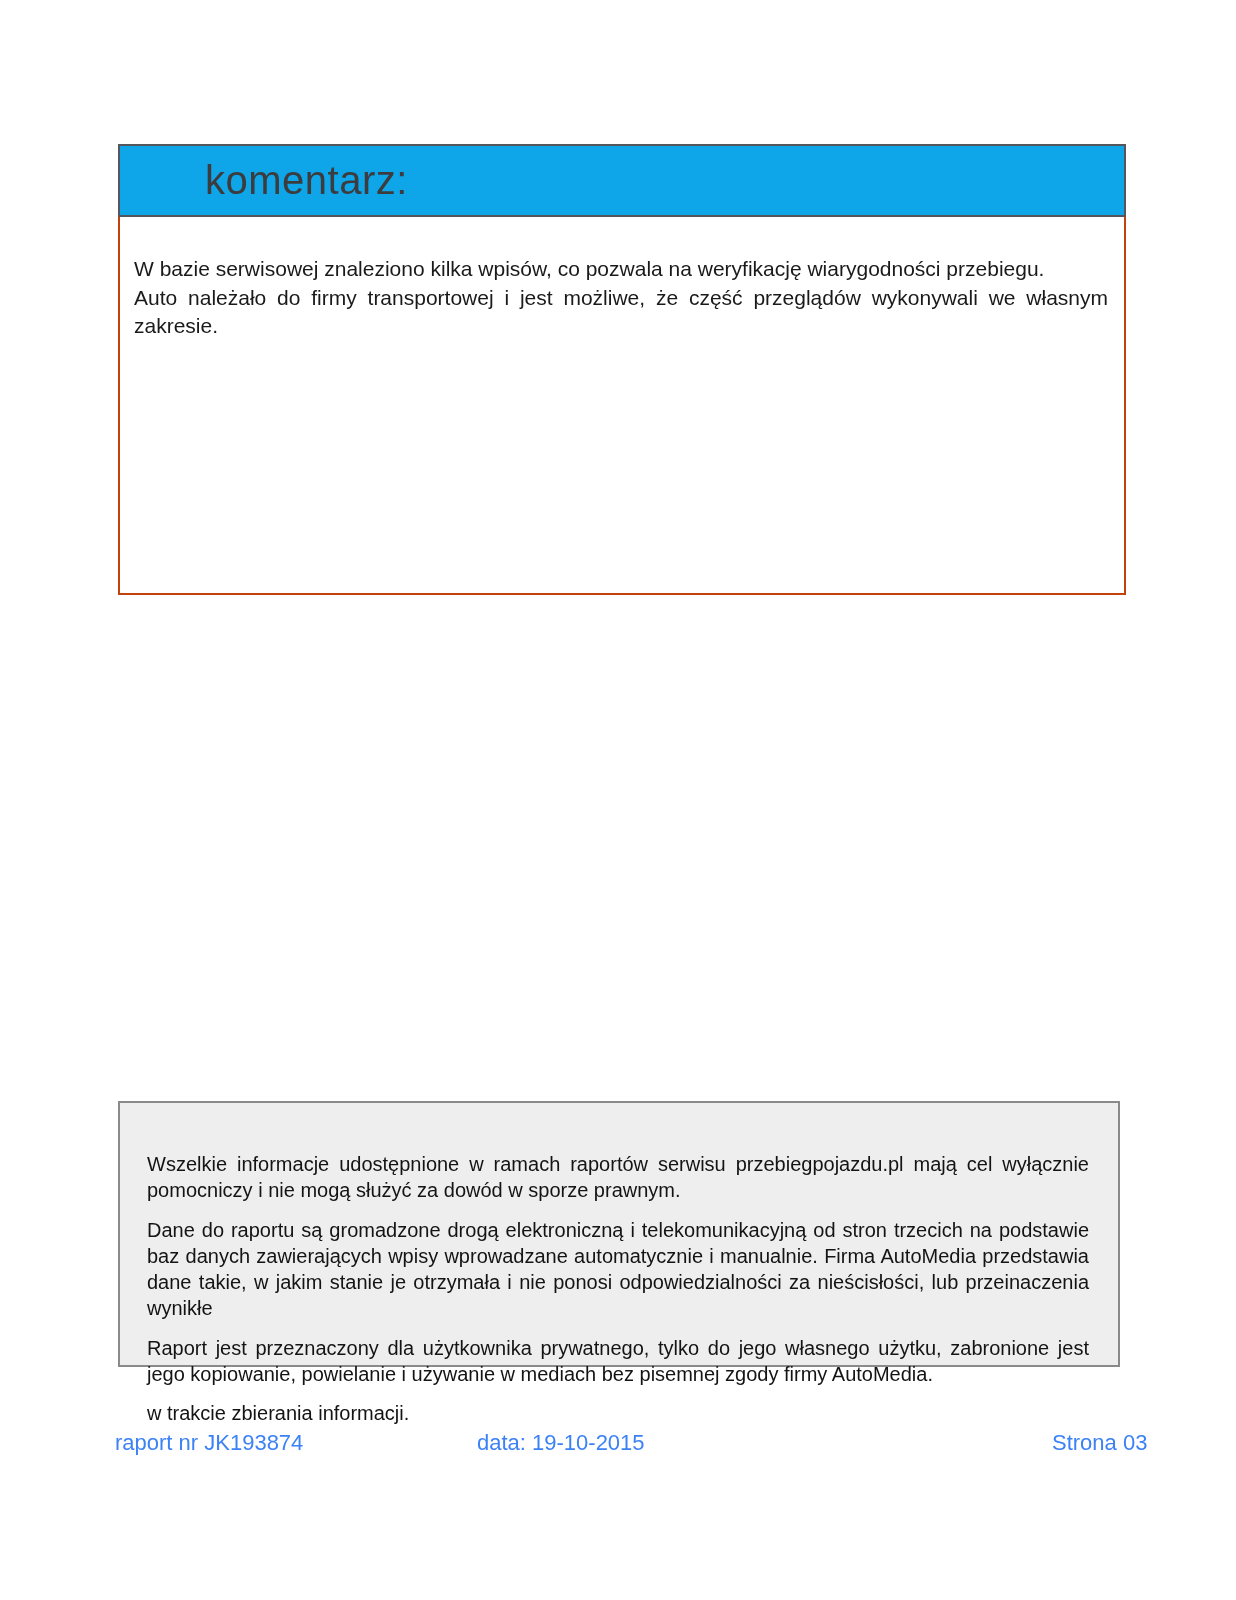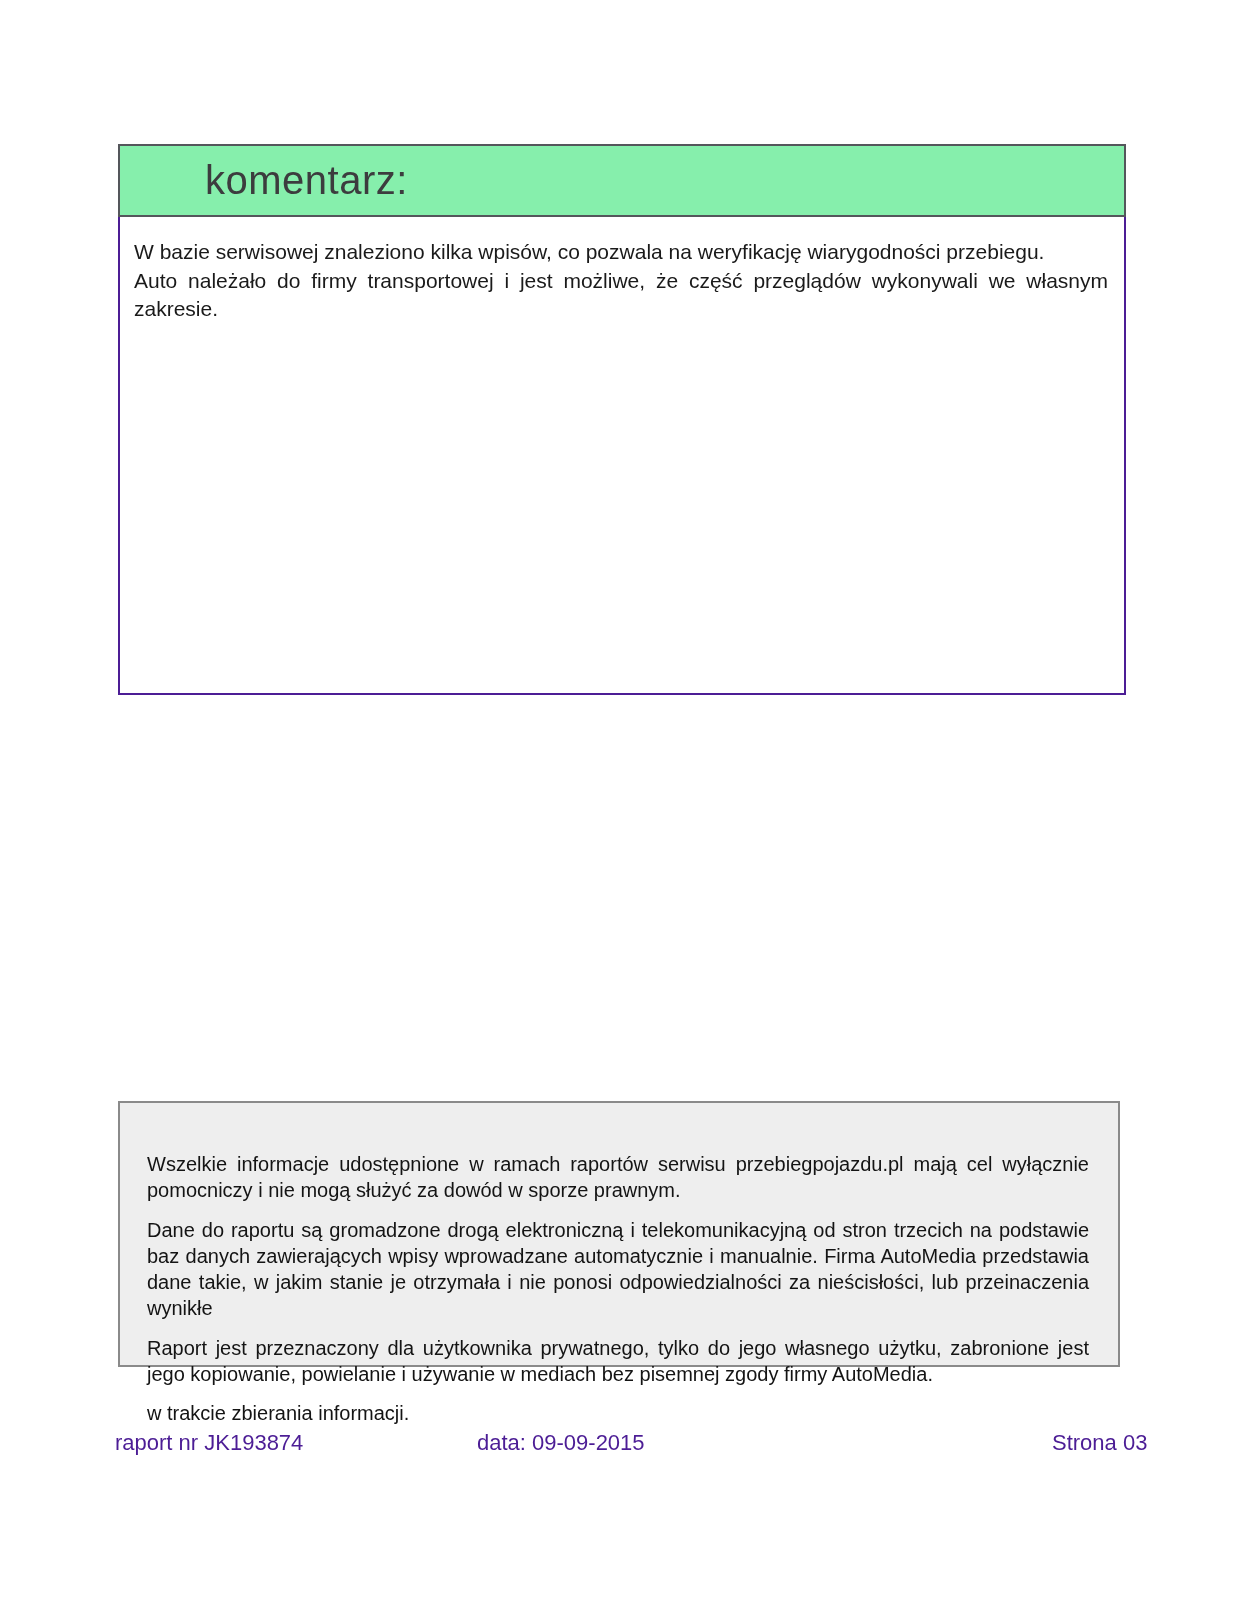--- a/index.html
+++ b/index.html
@@ -17,44 +17,44 @@
   }
 
   
   .comment-header {
     position: absolute;
     left: 118px;
     top: 144px;
     width: 1008px;
     height: 73px;
     box-sizing: border-box;
-    background: #86efac;
+    background: #0ea5e9;
     border: 2px solid #54565b;
     display: flex;
     align-items: center;
     z-index: 2;
   }
   .comment-header h1 {
     margin: 0;
     padding-left: 85px;
     font-size: 40px;
     font-weight: 400;
     color: #3c3c3e;
     letter-spacing: 0.5px;
   }
   .comment-body {
     position: absolute;
     left: 118px;
     top: 215px;
     width: 1008px;
-    height: 480px;
+    height: 380px;
     box-sizing: border-box;
     background: #ffffff;
-    border: 2px solid #4c1d95;
-    padding: 21px 16px 0 14px;
+    border: 2px solid #c2410c;
+    padding: 38px 16px 0 14px;
     z-index: 1;
   }
   .comment-body p {
     margin: 0;
     font-size: 21px;
     line-height: 28.5px;
     color: #1a1a1a;
     text-align: justify;
   }
 
@@ -76,21 +76,21 @@
     line-height: 26.3px;
     color: #141414;
     text-align: justify;
   }
 
   
   .page-footer span {
     position: absolute;
     top: 1430px;
     font-size: 22px;
-    color: #4c1d95;
+    color: #3b82f6;
     white-space: nowrap;
   }
   .footer-report { left: 115px; }
   .footer-date   { left: 477px; }
   .footer-page   { left: 1052px; }
 </style>
 </head>
 <body>
 
 <div class="page">
@@ -106,17 +106,17 @@
 
   <section class="disclaimer-box">
     <p>Wszelkie informacje udostępnione w ramach raportów serwisu przebiegpojazdu.pl mają cel wyłącznie pomocniczy i nie mogą służyć za dowód w sporze prawnym.</p>
     <p>Dane do raportu są gromadzone drogą elektroniczną i telekomunikacyjną od stron trzecich na podstawie baz danych zawierających wpisy wprowadzane automatycznie i manualnie. Firma AutoMedia przedstawia dane takie, w jakim stanie je otrzymała i nie ponosi odpowiedzialności za nieścisłości, lub przeinaczenia wynikłe</p>
     <p>Raport jest przeznaczony dla użytkownika prywatnego, tylko do jego własnego użytku, zabronione jest jego kopiowanie, powielanie i używanie w mediach bez pisemnej zgody firmy AutoMedia.</p>
     <p>w trakcie zbierania informacji.</p>
   </section>
 
   <footer class="page-footer">
     <span class="footer-report">raport nr JK193874</span>
-    <span class="footer-date">data: 09-09-2015</span>
+    <span class="footer-date">data: 19-10-2015</span>
     <span class="footer-page">Strona 03</span>
   </footer>
 
 </div>
 
 </body></html>

